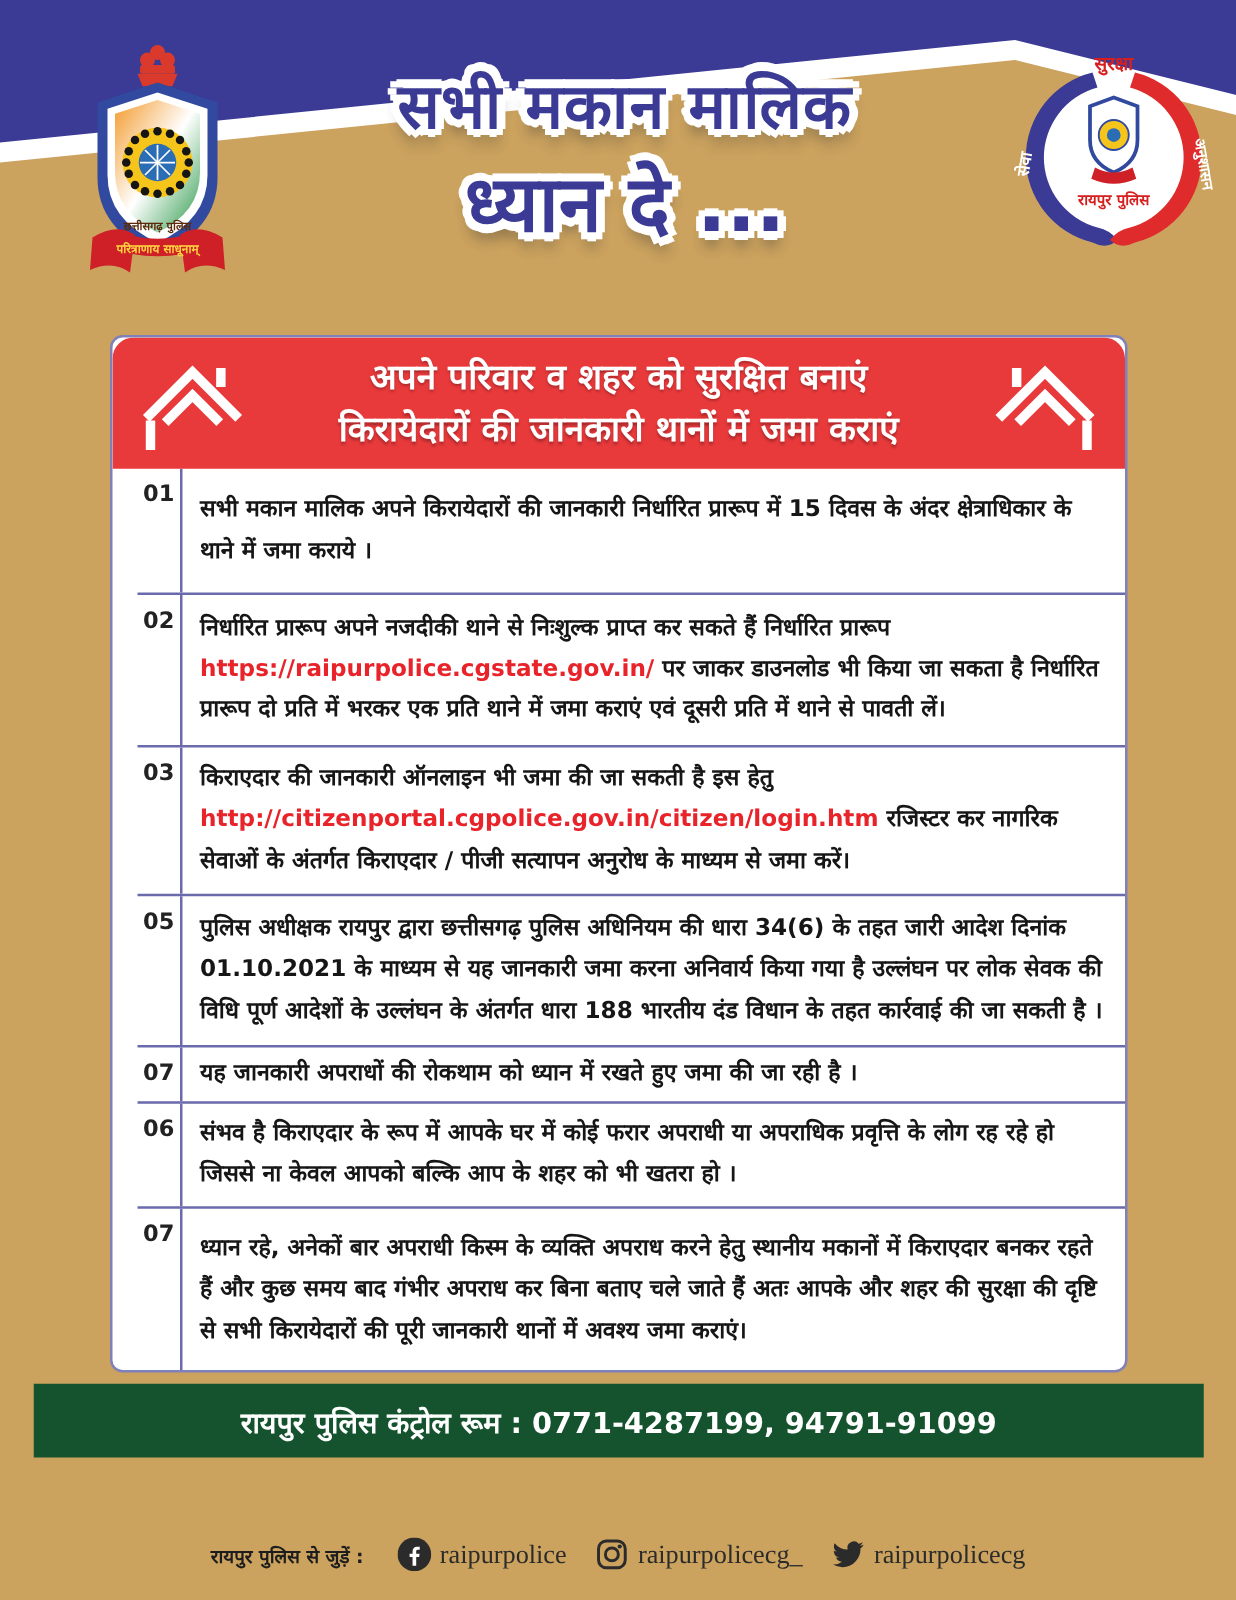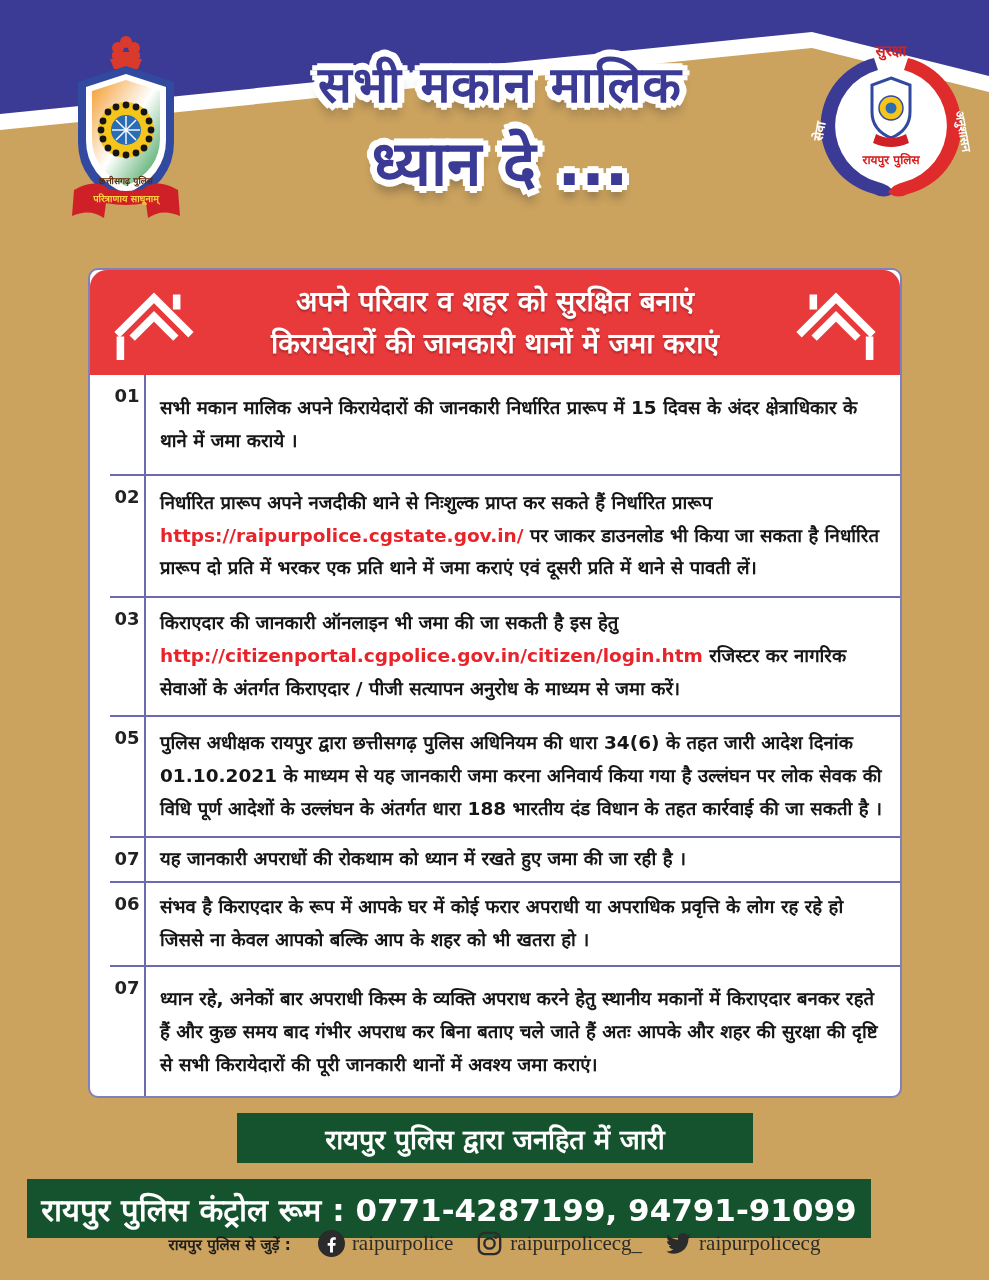--- a/index.html
+++ b/index.html
@@ -50,21 +50,21 @@
     flex:0 0 34px;border-right:2px solid #6a6aad;display:flex;justify-content:center;
     padding-top:10px;font-size:18px;font-weight:bold;color:#222;
   }
   .txt{flex:1;display:flex;align-items:center;padding:2px 16px 2px 14px;overflow:hidden;}
   .txt-inner{font-size:18.5px;font-weight:bold;color:#161616;line-height:1.78;}
   .seg-url{color:#e8232a;}
   
   .fbox{position:absolute;background:#14532d;color:#fff;display:flex;align-items:center;
         justify-content:center;font-weight:bold;}
   .fbox1{left:237px;top:1113px;width:516px;height:50px;font-size:27px;}
-  .fbox2{left:27px;top:1179px;width:844px;height:59px;font-size:31px;}
+  .fbox2{left:27px;top:1107px;width:936px;height:59px;font-size:23px;}
   .social{
     position:absolute;left:0;top:1230px;width:989px;display:flex;align-items:center;
     justify-content:center;gap:23px;
   }
   .social-label{font-size:15px;font-weight:bold;color:#1d1d1d;margin-right:4px;}
   .handle{font-size:21px;color:#2b2b2b;font-family:Liberation Serif, serif;}
   .sicon{width:27px;height:27px;display:block;}
   .social-item{display:flex;align-items:center;gap:7px;}
 </style>
 </head>

